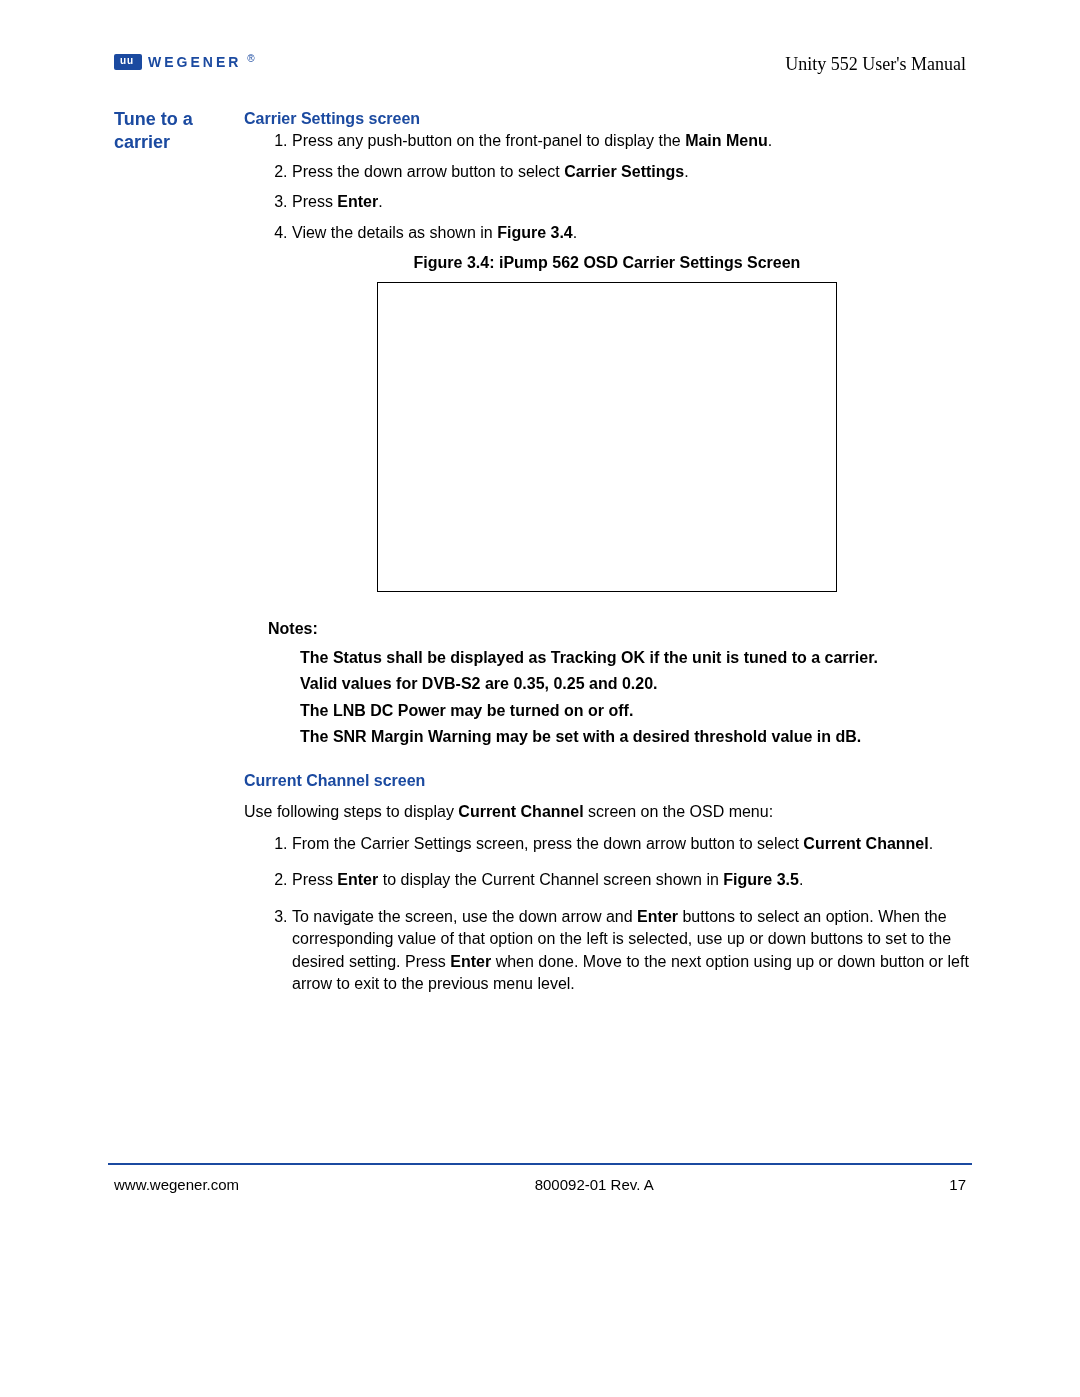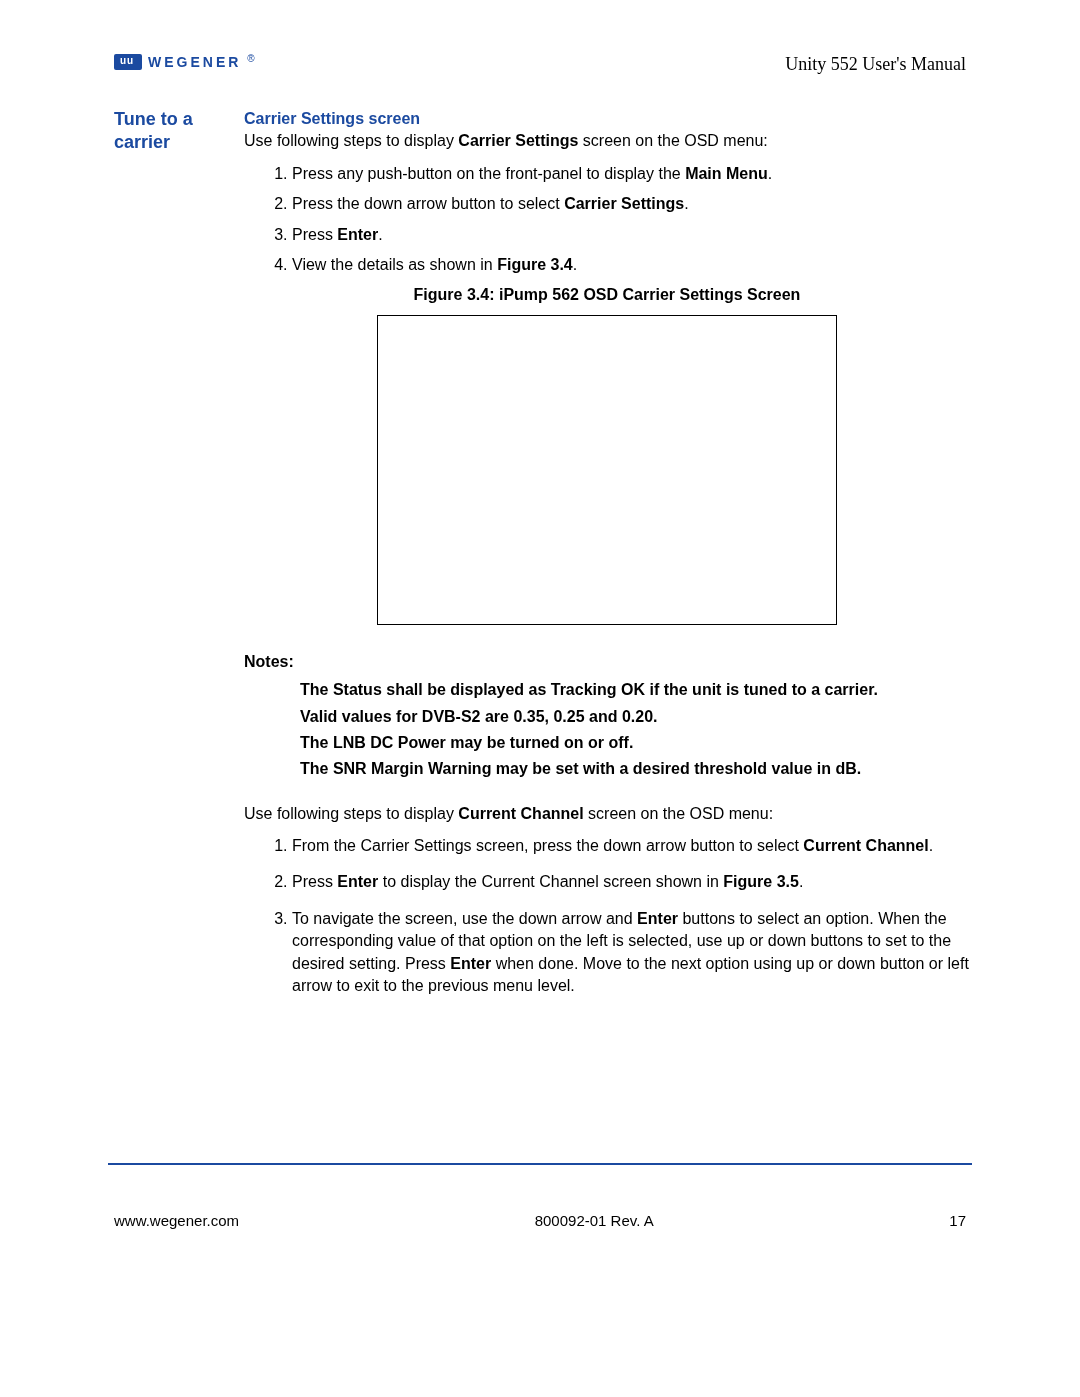--- a/index.html
+++ b/index.html
@@ -19,30 +19,30 @@
   .side-heading { color: #1b4aa0; font-weight: 700; font-size: 18px; line-height: 1.25; }
 
   .content { font-size: 16px; line-height: 1.4; }
   .subheading { color: #1b4aa0; font-weight: 700; font-size: 16px; }
   .para { margin-bottom: 10px; }
   .b { font-weight: 700; }
   ol.steps { list-style: decimal; padding-left: 48px; }
   ol.steps li { margin-bottom: 8px; }
   .fig-caption { text-align: center; font-weight: 700; font-size: 16px; margin-top: 6px; margin-bottom: 8px; }
   .figure-box { width: 460px; height: 310px; border: 1.5px solid #000; margin: 0 auto 26px auto; background: #fff; }
-  .notes-label { font-weight: 700; margin-bottom: 6px; }
+  .notes-label { font-weight: 700; margin-left: 24px; margin-bottom: 6px; }
   .notes-lines { margin-left: 56px; margin-bottom: 22px; font-weight: bold; }
   .notes-lines div { margin-bottom: 4px; }
   .subheading2 { color: #1b4aa0; font-weight: 700; font-size: 16px; margin-bottom: 8px; }
   ol.steps2 { list-style: decimal; padding-left: 48px; }
   ol.steps2 li { margin-bottom: 14px; }
   .hang { padding-left: 0; }
 
   .footer-rule { position: absolute; left: 108px; right: 108px; top: 1163px; height: 0; border-top: 2px solid #1b4aa0; }
-  .footer { position: absolute; left: 114px; right: 114px; top: 1212px; font-size: 15px; display: flex; justify-content: space-between; }
+  .footer { position: absolute; left: 114px; right: 114px; top: 1176px; font-size: 15px; display: flex; justify-content: space-between; }
 </style>
 </head>
 <body>
 
 <div class="page">
 
   <div class="header">
     <span class="logo">
       <span class="logo-badge"></span>
       <span class="logo-text">WEGENER</span>
@@ -51,23 +51,20 @@
     <span class="doc-title">Unity 552 User's Manual</span>
   </div>
 
   <div class="body">
     <div class="side-heading">Tune to a carrier</div>
 
     <div class="content">
 
       <div class="subheading">Carrier Settings screen</div>
 
-      <div class="para">
-        <span>Use following steps to display </span><span class="b">Carrier Settings</span><span> screen on the OSD menu:</span>
-      </div>
 
       <ol class="steps">
         <li>
           <span>Press any push-button on the front-panel to display the </span><span class="b">Main Menu</span><span>.</span>
         </li>
         <li>
           <span>Press the down arrow button to select </span><span class="b">Carrier Settings</span><span>.</span>
         </li>
         <li>
           <span>Press </span><span class="b">Enter</span><span>.</span>
@@ -81,20 +78,21 @@
       <div class="figure-box"></div>
 
       <div class="notes-label">Notes:</div>
       <div class="notes-lines">
         <div>The Status shall be displayed as Tracking OK if the unit is tuned to a carrier.</div>
         <div>Valid values for DVB-S2 are 0.35, 0.25 and 0.20.</div>
         <div>The LNB DC Power may be turned on or off.</div>
         <div>The SNR Margin Warning may be set with a desired threshold value in dB.</div>
       </div>
 
+      <div class="subheading2">Current Channel screen</div>
 
       <div class="para">
         <span>Use following steps to display </span><span class="b">Current Channel</span><span> screen on the OSD menu:</span>
       </div>
 
       <ol class="steps2">
         <li>
           <span>From the Carrier Settings screen, press the down arrow button to select </span><span class="b">Current Channel</span><span>.</span>
         </li>
         <li>

